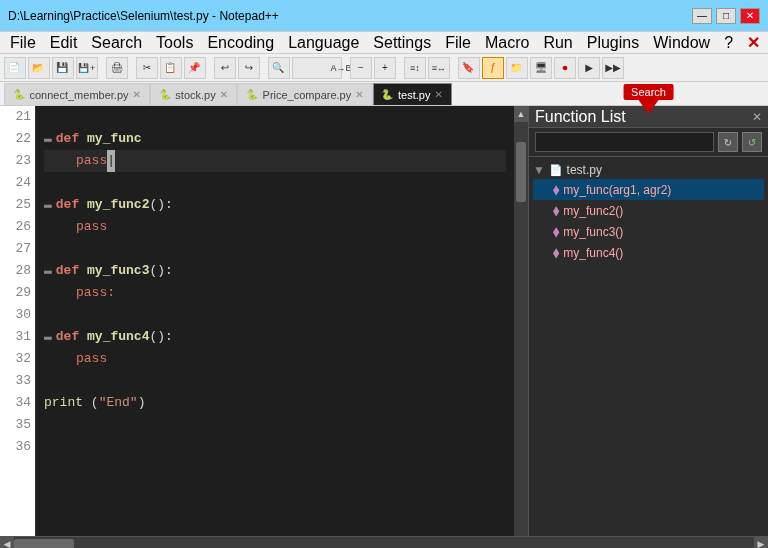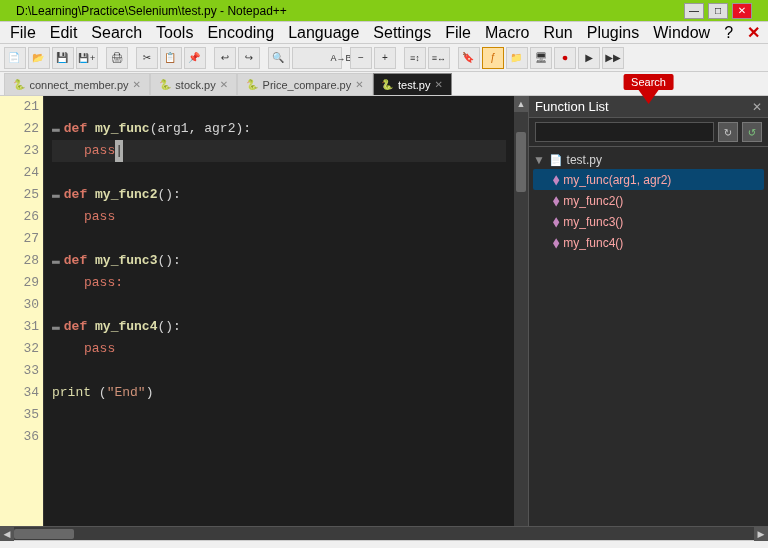--- a/index.html
+++ b/index.html
@@ -1,25 +1,25 @@
 <!DOCTYPE html>
 <html><head>
   <meta charset="utf-8">
   <style>
     * { margin: 0; padding: 0; box-sizing: border-box; }
     body { width: 768px; height: 548px; overflow: hidden; font-family: 'Segoe UI', Tahoma, sans-serif; font-size: 12px; background: #2b2b2b; }
 
     
     .title-bar {
-      background: #84cc16;
-      height: 22px;
+      background: #7dd3fc;
+      height: 32px;
       display: flex;
       align-items: center;
       justify-content: space-between;
-      padding: 0 16px;
+      padding: 0 8px;
       border-bottom: 1px solid #ccc;
     }
     .title-bar-left { font-size: 12px; color: #000; }
     .title-bar-right { display: flex; gap: 4px; }
     .title-btn {
       width: 20px; height: 16px;
       background: #e0e0e0;
       border: 1px solid #999;
       font-size: 10px;
       display: flex; align-items: center; justify-content: center;
@@ -104,22 +104,22 @@
 
     
     .code-editor {
       flex: 1;
       background: #1e1e1e;
       display: flex;
       overflow: hidden;
       position: relative;
     }
     .line-numbers {
-      width: 44px;
-      background: #fef9c3;
+      width: 36px;
+      background: #ffffff;
       color: #858585;
       font-family: 'Courier New', monospace;
       font-size: 13px;
       line-height: 22px;
       padding: 0 4px 0 2px;
       text-align: right;
       border-right: 1px solid #333;
       user-select: none;
       overflow: hidden;
     }
@@ -170,21 +170,21 @@
     }
     .function-panel-header {
       background: #3c3c3c;
       height: 22px;
       display: flex;
       align-items: center;
       justify-content: space-between;
       padding: 0 6px;
       border-bottom: 1px solid #555;
     }
-    .function-panel-title { color: #ffffff; font-size: 13px; }
+    .function-panel-title { color: #ffffff; font-size: 16px; }
     .function-panel-close { color: #aaa; cursor: pointer; font-size: 12px; }
 
     
     .function-search {
       display: flex;
       align-items: center;
       padding: 4px 6px;
       gap: 4px;
       background: #2b2b2b;
       border-bottom: 1px solid #555;
@@ -398,21 +398,21 @@
       <div>33</div>
       <div>34</div>
       <div>35</div>
       <div>36</div>
     </div>
 
     <div class="code-content">
       <div class="code-line">&nbsp;</div>
       <div class="code-line">
         <span style="color:#888; margin-right:4px;">▬</span>
-        <span class="keyword">def </span><span class="func-name">my_func</span><span class="param">(arg1, agr2):</span>
+        <span class="keyword">def </span><span class="func-name">my_func</span>
       </div>
       <div class="code-line current-line">
         <span style="display:inline-block; width:32px;"></span>
         <span class="pass-kw">pass</span><span class="cursor-marker">|</span>
       </div>
       <div class="code-line">&nbsp;</div>
       <div class="code-line">
         <span style="color:#888; margin-right:4px;">▬</span>
         <span class="keyword">def </span><span class="func-name">my_func2</span><span class="param">():</span>
       </div>

